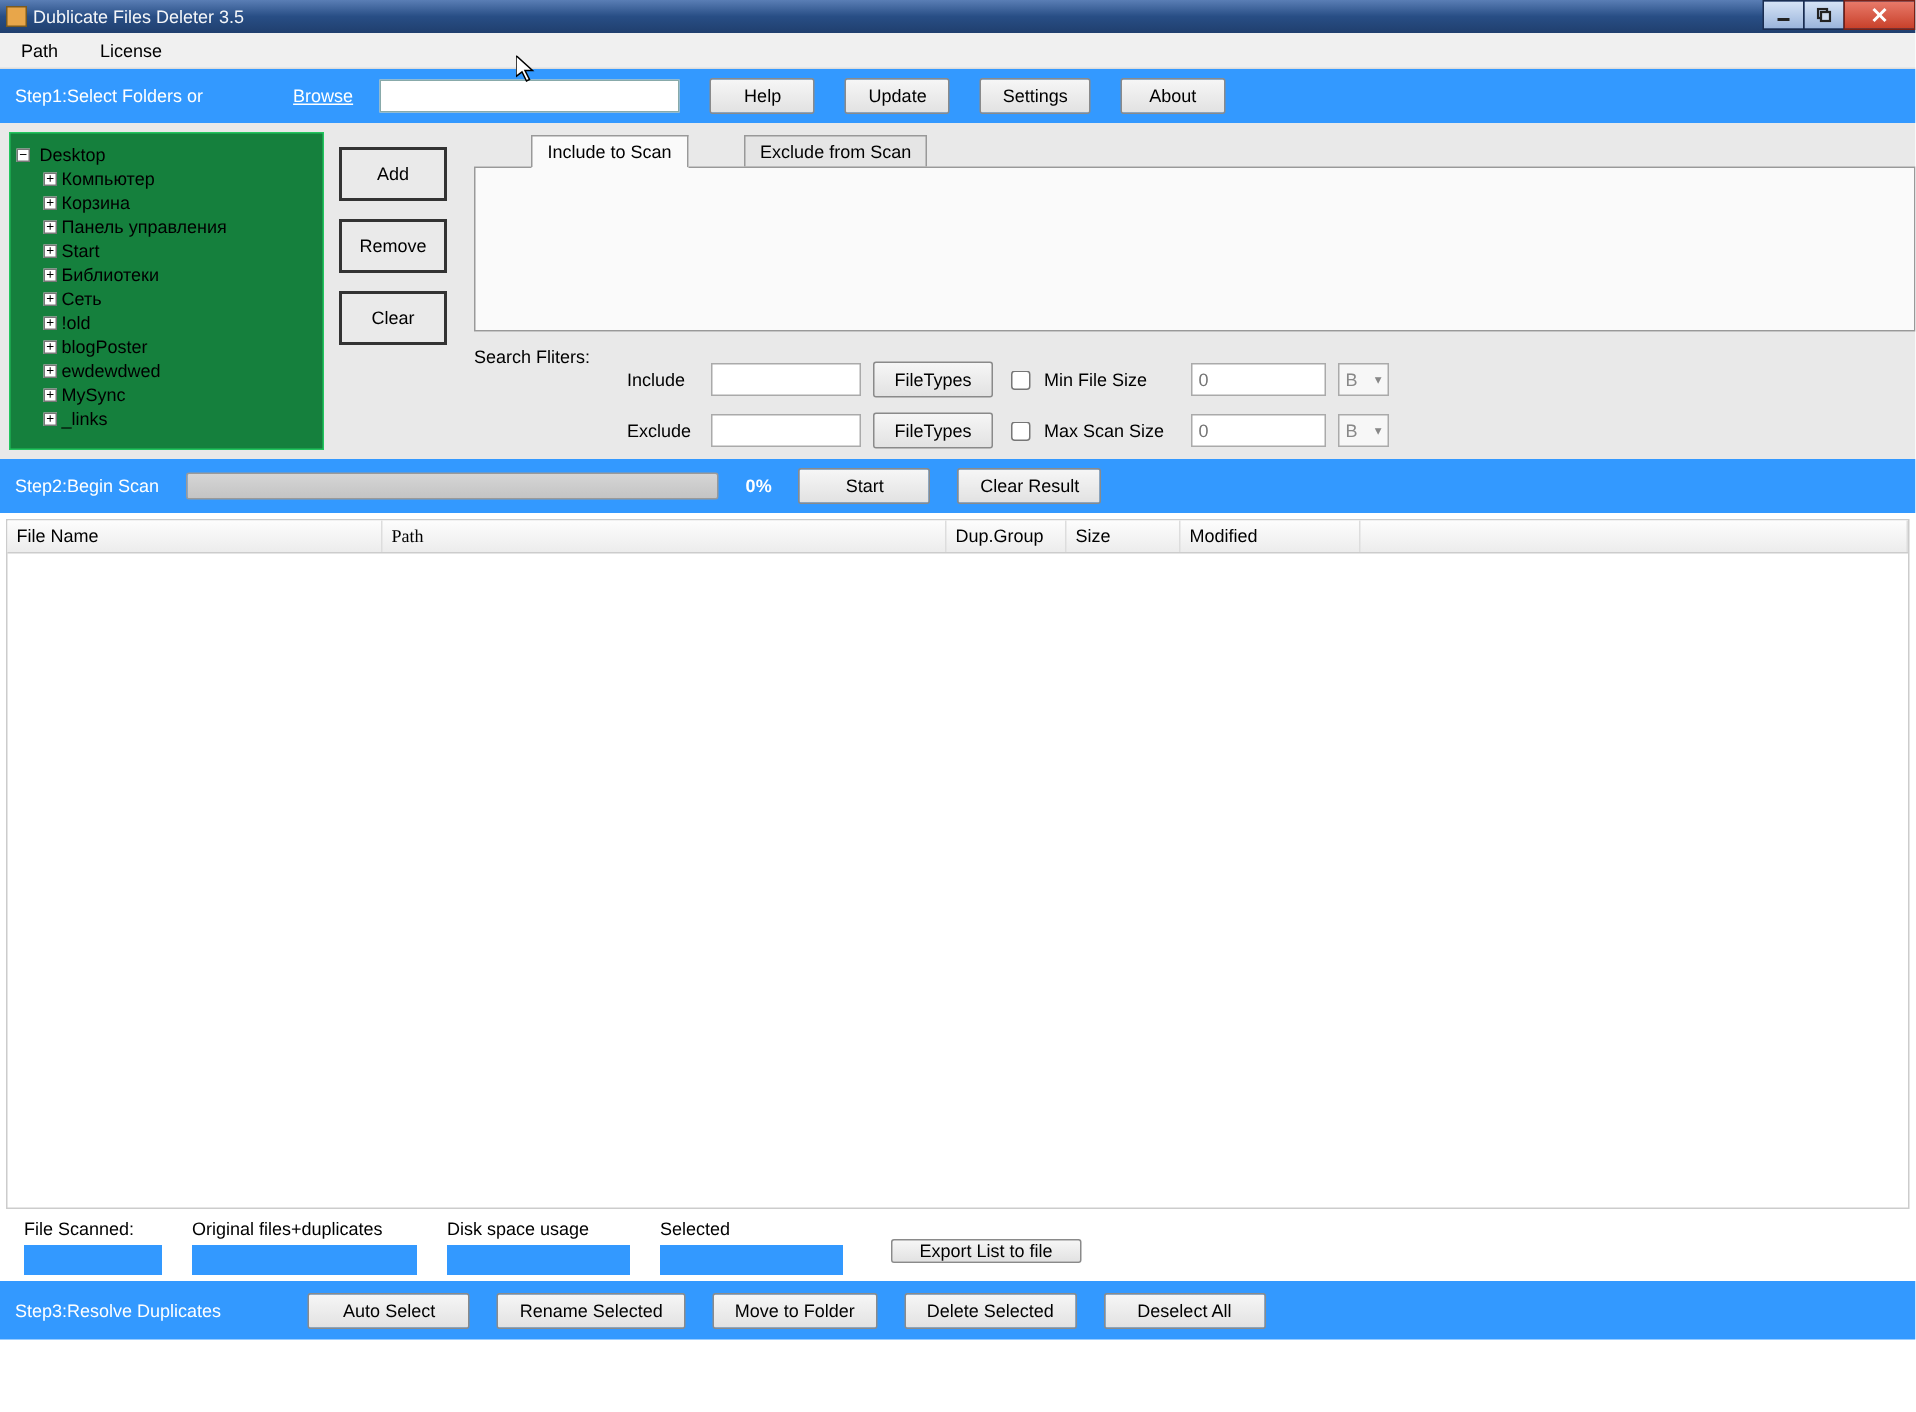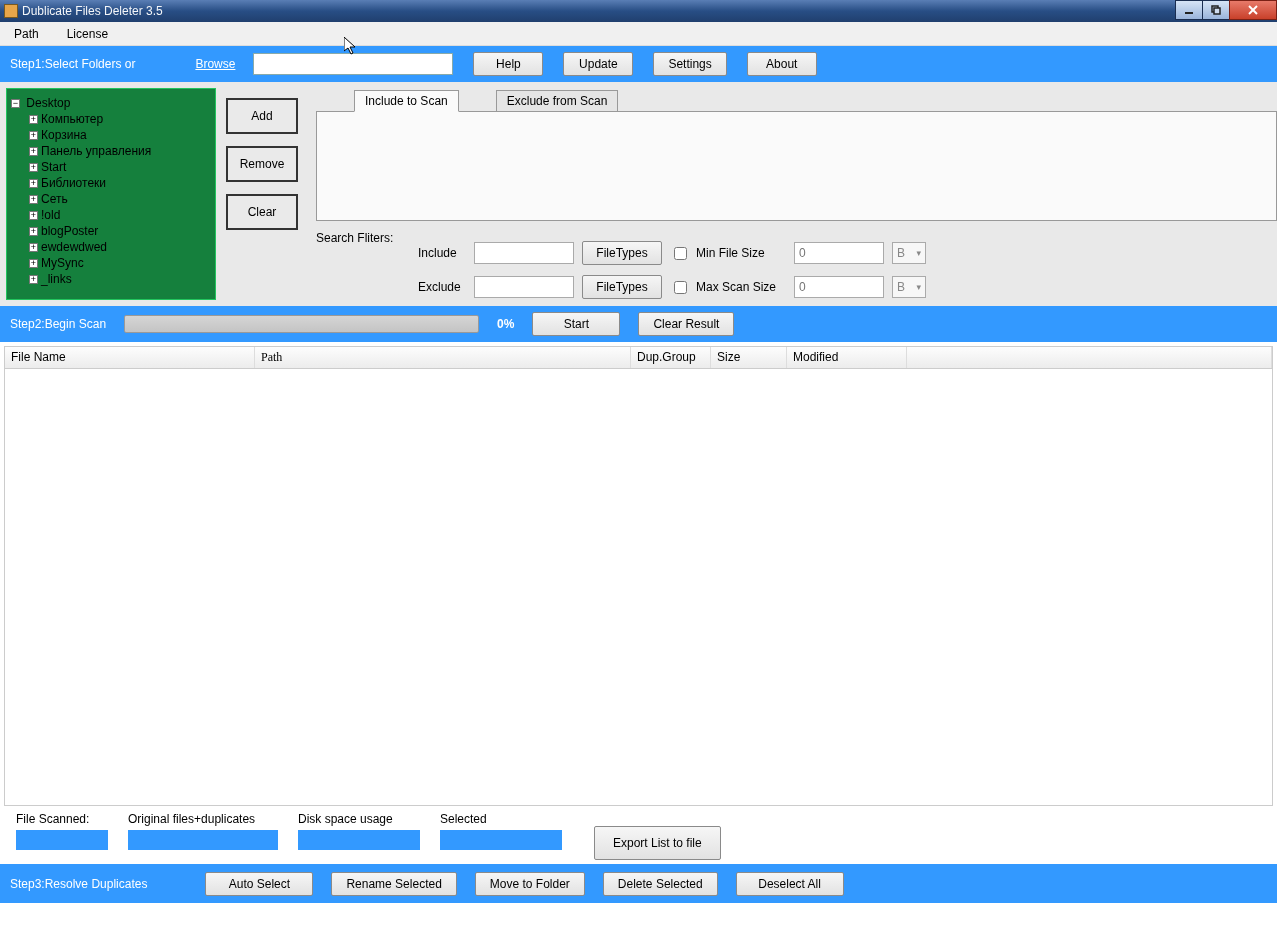--- a/index.html
+++ b/index.html
@@ -211,21 +211,21 @@
     gap:20px;
     background:#fff;
   }
   .stat-block { display:flex; flex-direction:column; gap:4px;}
   .stat-label { font-size:12px;}
   .stat-bar {
     height:20px; background:#3399ff;
   }
   .sb-w1{width:92px;} .sb-w2{width:150px;} .sb-w3{width:122px;} .sb-w4{width:122px;}
   .export-wrap{ margin-left:auto; padding-top:14px;}
-  .export-btn{ padding:0 18px; height:34px;}
+  .export-btn{ padding:0 18px; height:16px;}
   
   .step3-banner { height:39px;}
   .step3-banner .btn { min-width:108px; margin-left:8px;}
   .cursor-arrow {
     position:absolute; left:344px; top:37px; pointer-events:none;
   }
 </style>
 </head>
 <body>
 

